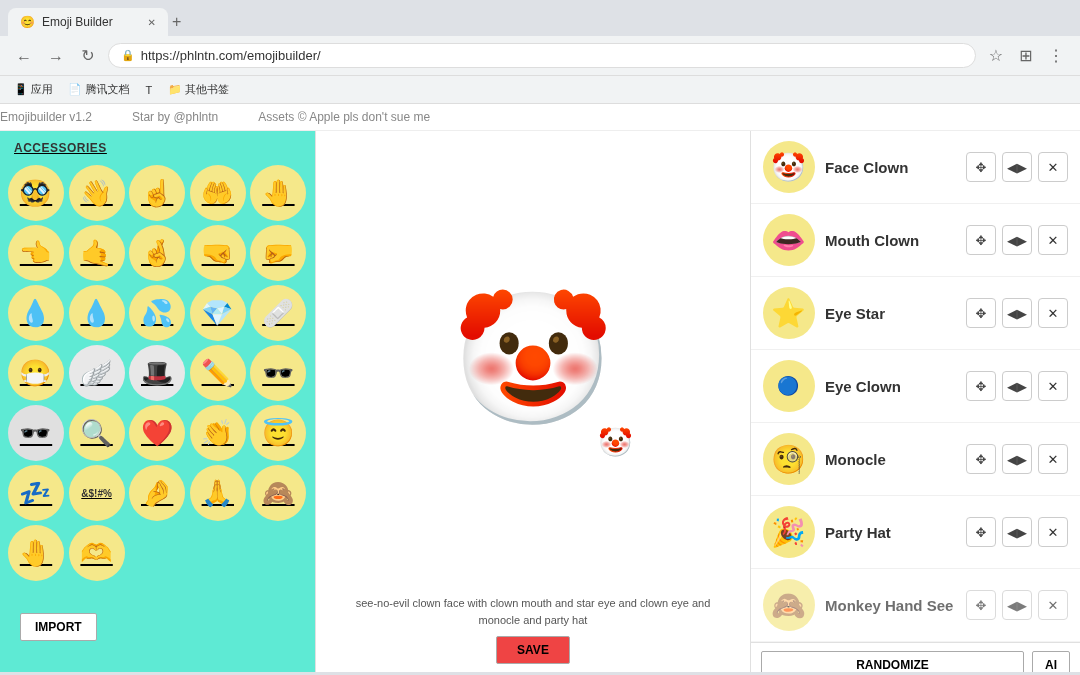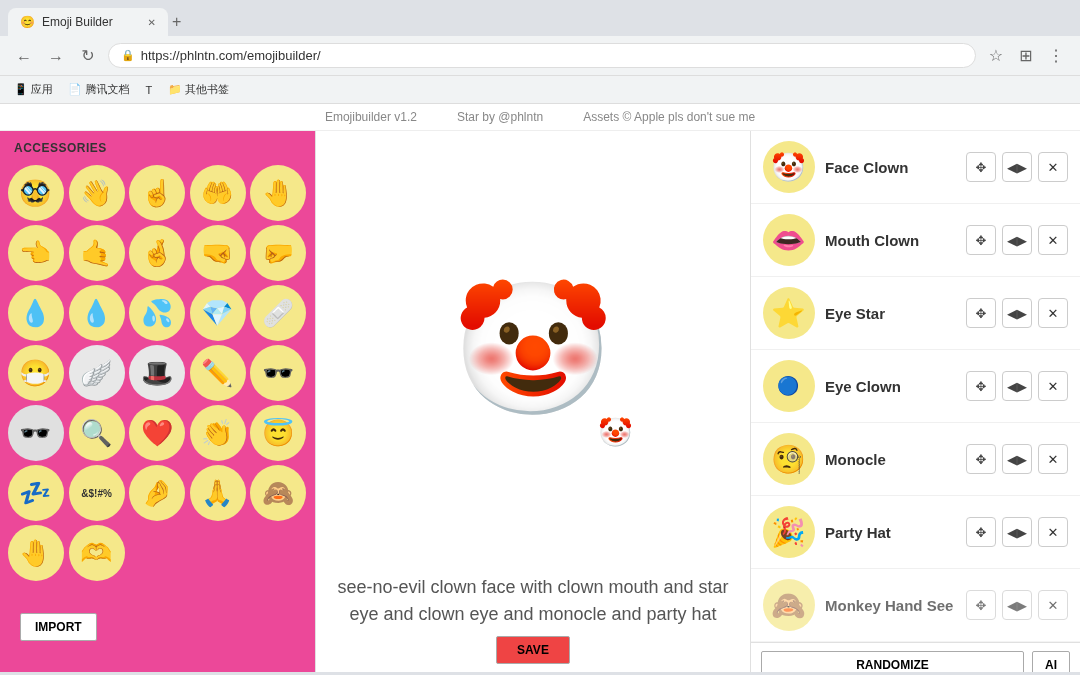--- a/index.html
+++ b/index.html
@@ -16,37 +16,37 @@
     .nav-bar { display: flex; align-items: center; background: #f1f3f4; padding: 4px 12px; gap: 8px; height: 40px; border-bottom: 1px solid #ddd; }
     .nav-btn { background: none; border: none; color: #666; cursor: pointer; font-size: 16px; width: 24px; height: 24px; display: flex; align-items: center; justify-content: center; border-radius: 50%; }
     .address-bar { flex: 1; background: white; border: 1px solid #ddd; border-radius: 20px; padding: 4px 12px; font-size: 13px; color: #333; display: flex; align-items: center; gap: 6px; }
     .address-bar-icon { font-size: 11px; color: #666; }
     .address-text { font-size: 13px; color: #333; text-align: center; }
     .nav-actions { display: flex; gap: 6px; }
     .bookmark-bar { display: flex; align-items: center; background: #f1f3f4; padding: 2px 8px; height: 28px; border-bottom: 1px solid #ddd; gap: 4px; overflow: hidden; }
     .bookmark-item { font-size: 11px; color: #333; padding: 2px 6px; border-radius: 4px; cursor: pointer; white-space: nowrap; display: flex; align-items: center; gap: 3px; }
 
     
-    .app-header { background: white; padding: 6px 0; text-align: center; font-size: 12px; color: #888; border-bottom: 1px solid #eee; display: flex; justify-content: center; gap: 40px; }
+    .app-header { background: white; padding: 6px 0; text-align: center; font-size: 12px; color: #888; border-bottom: 1px solid #eee; display: flex; justify-content: flex-start; gap: 40px; }
 
     .app-body { display: flex; height: calc(675px - 36px - 40px - 28px - 30px); background: #f9f9f9; }
 
     
-    .left-panel { width: 316px; background: #ec4899; border-right: 1px solid #e0e0e0; display: flex; flex-direction: column; overflow: hidden; }
+    .left-panel { width: 316px; background: #5eead4; border-right: 1px solid #e0e0e0; display: flex; flex-direction: column; overflow: hidden; text-decoration: underline; }
     .accessories-header { padding: 10px 14px 6px; font-size: 12px; font-weight: 700; color: #333; letter-spacing: 0.5px; }
     .accessories-grid { display: grid; grid-template-columns: repeat(5, 1fr); gap: 4px; padding: 4px 8px; overflow-y: auto; flex: 1; }
     .accessory-item { width: 56px; height: 56px; background: #f5e88a; border-radius: 50%; display: flex; align-items: center; justify-content: center; font-size: 26px; cursor: pointer; transition: background 0.15s; }
     .accessory-item.text-item { font-size: 10px; font-weight: bold; color: #333; background: #f5e88a; }
 
     .import-btn { margin: 25px 12px; border: 1px solid #aaa; background: white; padding: 6px 14px; font-size: 12px; font-weight: 600; cursor: pointer; border-radius: 2px; }
 
     
     .center-panel { flex: 1; display: flex; flex-direction: column; align-items: center; background: white; }
     .canvas-area { width: 340px; flex: 1; display: flex; align-items: center; justify-content: center; background: white; border: none; position: relative; }
-    .description-text { font-size: 18px; color: #555; text-align: center; padding: 8px 20px; line-height: 1.5; }
+    .description-text { font-size: 11px; color: #555; text-align: center; padding: 8px 20px; line-height: 1.5; }
     .save-btn { border: 1px solid #aaa; background: #ef4444; padding: 6px 20px; font-size: 12px; font-weight: 600; cursor: pointer; border-radius: 2px; margin-bottom: 8px; }
 
     
     .right-panel { width: 330px; background: white; border-left: 1px solid #e0e0e0; overflow-y: auto; display: flex; flex-direction: column; }
     .layer-item { display: flex; align-items: center; padding: 10px 12px; border-bottom: 1px solid #f0f0f0; gap: 10px; }
     .layer-preview { width: 52px; height: 52px; background: #f5e88a; border-radius: 50%; display: flex; align-items: center; justify-content: center; font-size: 28px; flex-shrink: 0; }
     .layer-name { flex: 1; font-size: 15px; font-weight: 700; color: #333; }
     .layer-controls { display: flex; gap: 6px; align-items: center; }
     .layer-btn { width: 30px; height: 30px; border: 1px solid #ccc; background: white; border-radius: 4px; display: flex; align-items: center; justify-content: center; cursor: pointer; font-size: 13px; color: #444; }
     .layer-btn.close { color: #333; }

